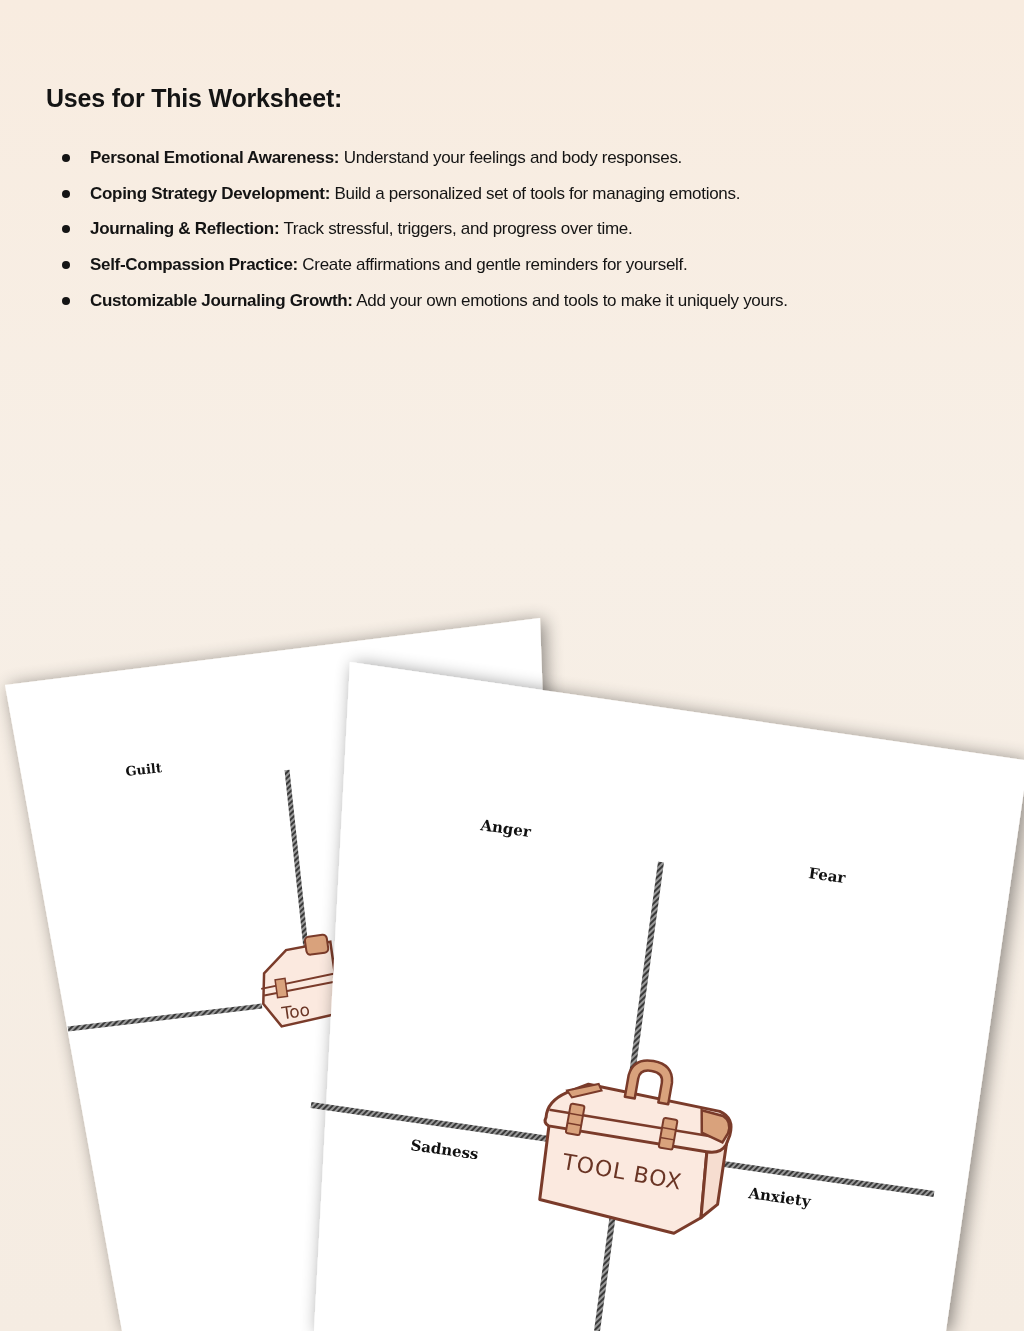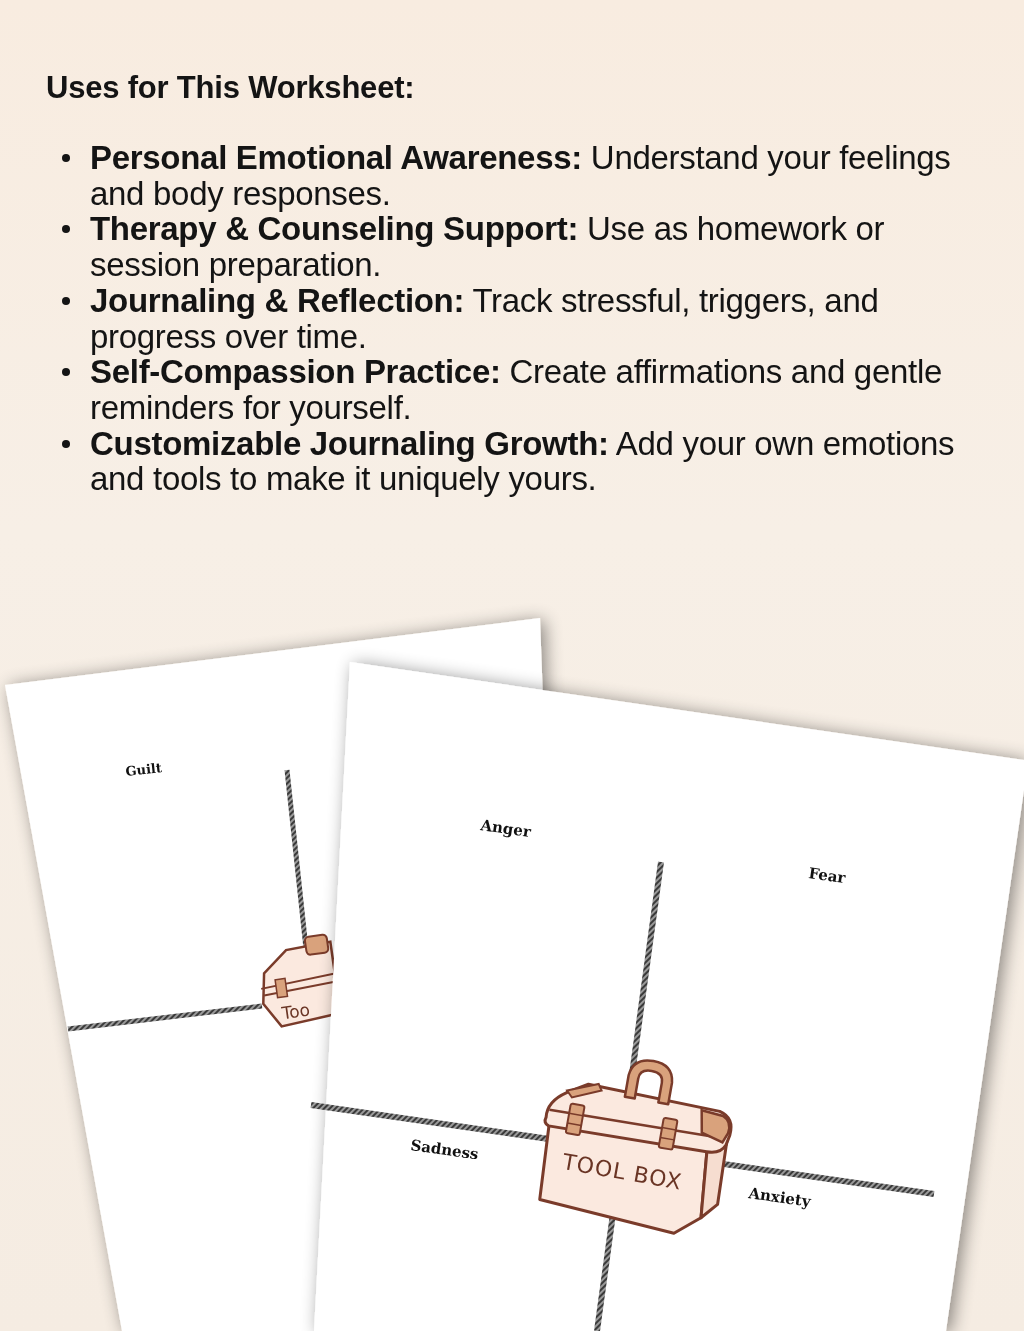--- a/index.html
+++ b/index.html
@@ -3,51 +3,51 @@
 <meta charset="utf-8">
 <style>
   html, body { margin:0; padding:0; }
   body {
     width:1024px; height:1331px; overflow:hidden; position:relative;
     background: linear-gradient(180deg, #f8ece0 0%, #f7efe6 40%, #f5ece2 100%);
     font-family: "Liberation Sans", "DejaVu Sans", sans-serif;
     color:#141414;
   }
   .heading {
-    position:absolute; left:46px; top:70px;
-    font-size:31px; font-weight:bold; letter-spacing:-0.2px;
+    position:absolute; left:46px; top:84px;
+    font-size:25px; font-weight:bold; letter-spacing:-0.2px;
   }
   .uses-list {
     position:absolute; left:62px; top:140px; width:920px;
     margin:0; padding:0; list-style:none;
   }
   .uses-item {
     position:relative; padding-left:28px;
-    font-size:33px; line-height:35.7px; letter-spacing:-0.3px;
+    font-size:17px; line-height:35.7px; letter-spacing:-0.3px;
   }
   .bullet {
     position:absolute; left:0; top:14px; width:8px; height:8px; border-radius:50%;
     background:#141414;
   }
   .uses-item b { font-weight:bold; }
 
   .pages { position:absolute; left:0; top:0; width:1024px; height:1331px; }
   .label {
     font-family:"DejaVu Serif","Liberation Serif",serif; font-weight:bold;
     fill:#111;
   }
 </style>
 </head>
 <body>
 
 <div class="heading">Uses for This Worksheet:</div>
 
 <ul class="uses-list">
   <li class="uses-item"><span class="bullet"></span><b>Personal Emotional Awareness:</b><span> Understand your feelings and body responses.</span></li>
-  <li class="uses-item"><span class="bullet"></span><b>Therapy &amp; Counseling Support:</b><span> Use as homework or session preparation.</span></li>
+  <li class="uses-item"><span class="bullet"></span><b>Coping Strategy Development:</b><span> Build a personalized set of tools for managing emotions.</span></li>
   <li class="uses-item"><span class="bullet"></span><b>Journaling &amp; Reflection:</b><span> Track stressful, triggers, and progress over time.</span></li>
   <li class="uses-item"><span class="bullet"></span><b>Self-Compassion Practice:</b><span> Create affirmations and gentle reminders for yourself.</span></li>
   <li class="uses-item"><span class="bullet"></span><b>Customizable Journaling Growth:</b><span> Add your own emotions and tools to make it uniquely yours.</span></li>
 </ul>
 
 <svg class="pages" viewBox="0 0 1024 1331" xmlns="http://www.w3.org/2000/svg">
   <defs>
     <filter id="shadow" x="-10%" y="-10%" width="120%" height="120%">
       <feGaussianBlur in="SourceAlpha" stdDeviation="9"></feGaussianBlur>
       <feOffset dx="4" dy="2" result="b"></feOffset>

